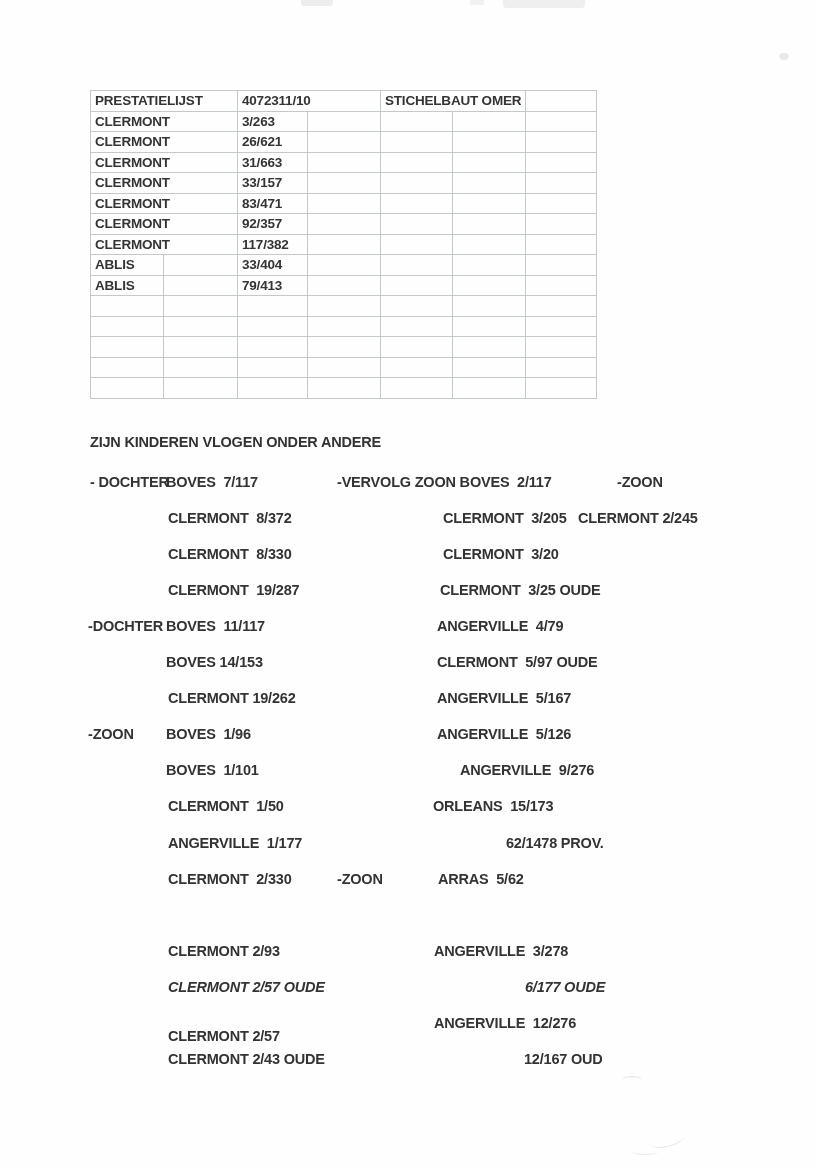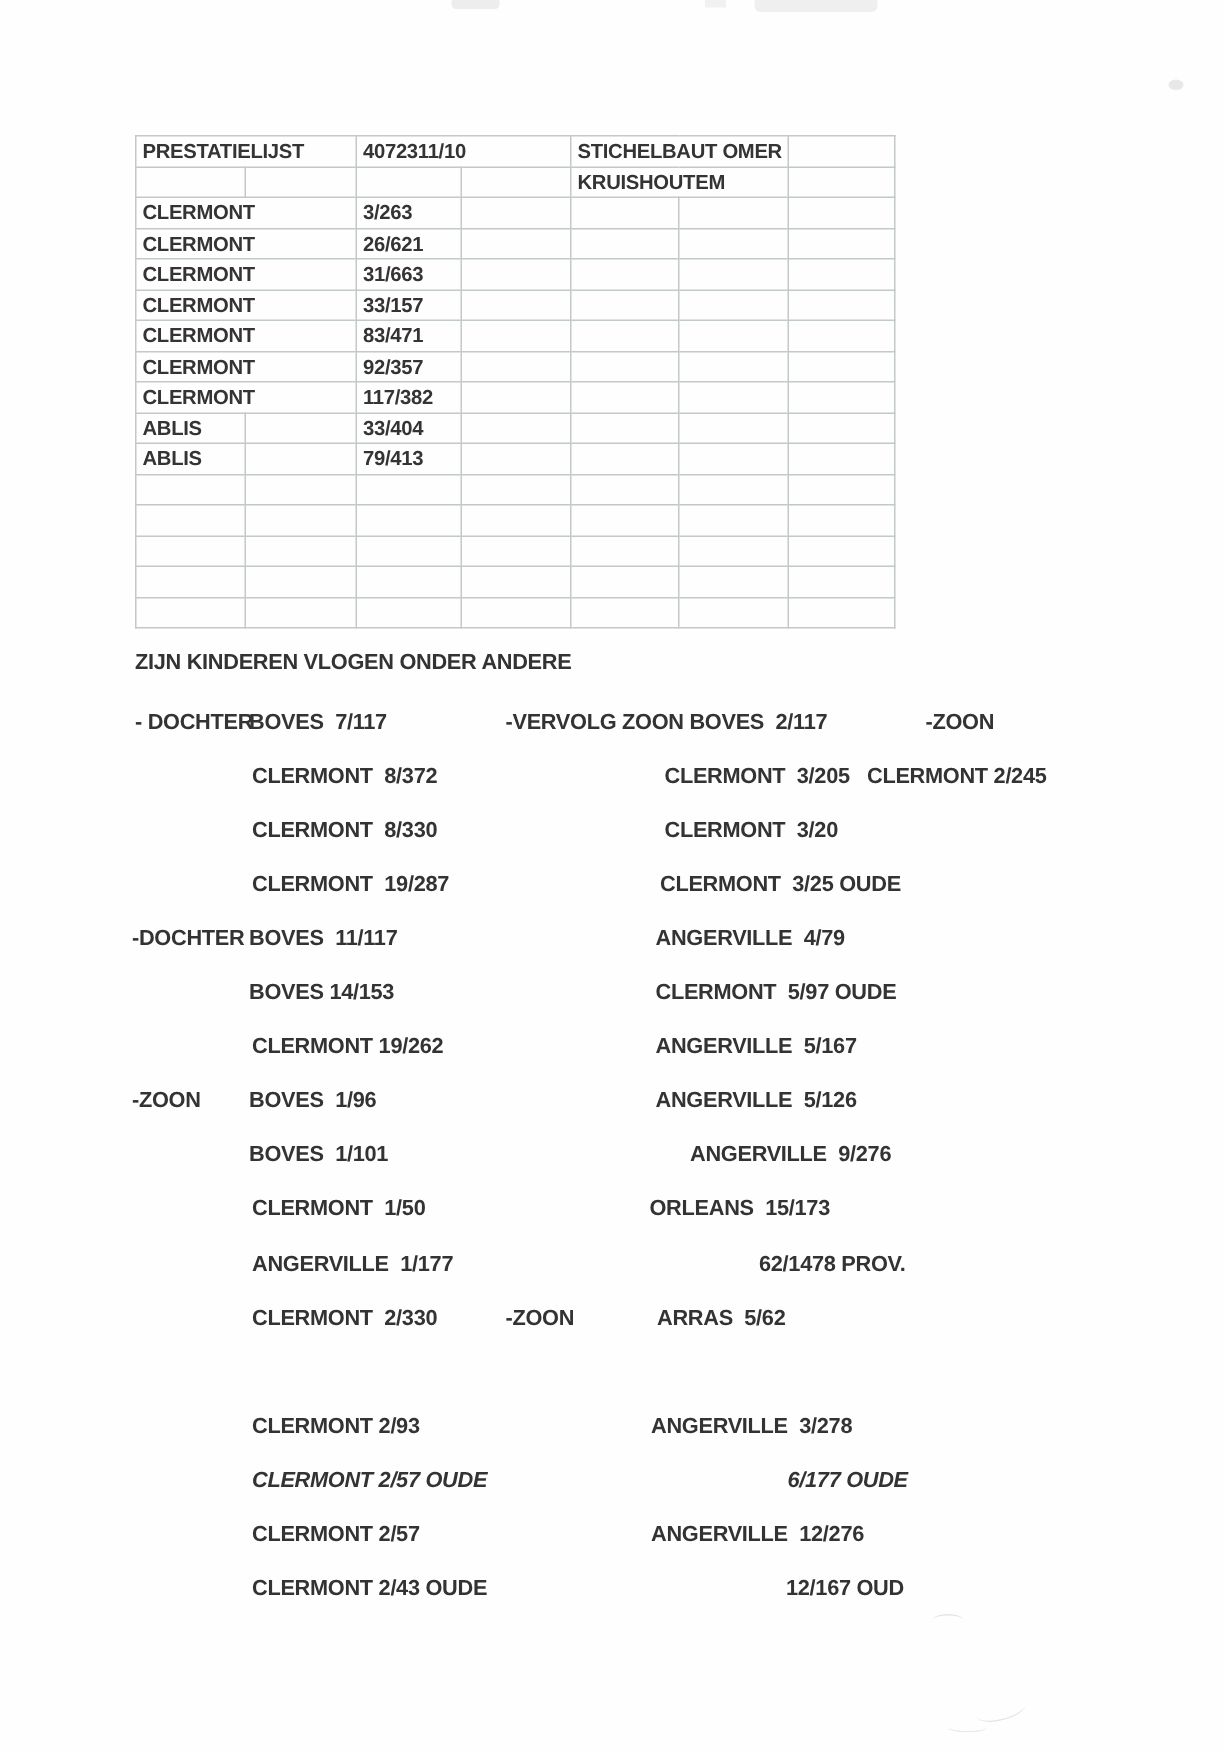--- a/index.html
+++ b/index.html
@@ -88,28 +88,20 @@
         <col style="width: 71px;">
       </colgroup>
     <tbody>
         <tr>
           <td colspan="2">PRESTATIELIJST</td>
           <td colspan="2">4072311/10</td>
           <td colspan="2">STICHELBAUT OMER</td>
           <td></td>
         </tr>
         <tr>
-          <td></td>
-          <td></td>
-          <td></td>
-          <td></td>
-          <td colspan="2">KRUISHOUTEM</td>
-          <td></td>
-        </tr>
-        <tr>
           <td colspan="2">CLERMONT</td>
           <td>3/263</td>
           <td></td>
           <td></td>
           <td></td>
           <td></td>
         </tr>
         <tr>
           <td colspan="2">CLERMONT</td>
           <td>26/621</td>
@@ -283,21 +275,21 @@
       </div>
       <div class="result-row" style="top: 942.65px;">
         <span class="seg" style="left: 168px;">CLERMONT 2/93</span>
         <span class="seg" style="left: 434px;">ANGERVILLE  3/278</span>
       </div>
       <div class="result-row" style="top: 978.7px; font-style: italic;">
         <span class="seg" style="left: 168px;">CLERMONT 2/57 OUDE</span>
         <span class="seg" style="left: 525px;">6/177 OUDE</span>
       </div>
       <div class="result-row" style="top: 1014.75px;">
-        <span class="seg" style="left: 168px;">CLERMONT 2/57</span>
+        <span class="seg" style="left: 168px; margin-top: 13px;">CLERMONT 2/57</span>
         <span class="seg" style="left: 434px;">ANGERVILLE  12/276</span>
       </div>
       <div class="result-row" style="top: 1050.8px;">
         <span class="seg" style="left: 168px;">CLERMONT 2/43 OUDE</span>
         <span class="seg" style="left: 524px;">12/167 OUD</span>
       </div>
     </div>
 
 </div>
 

